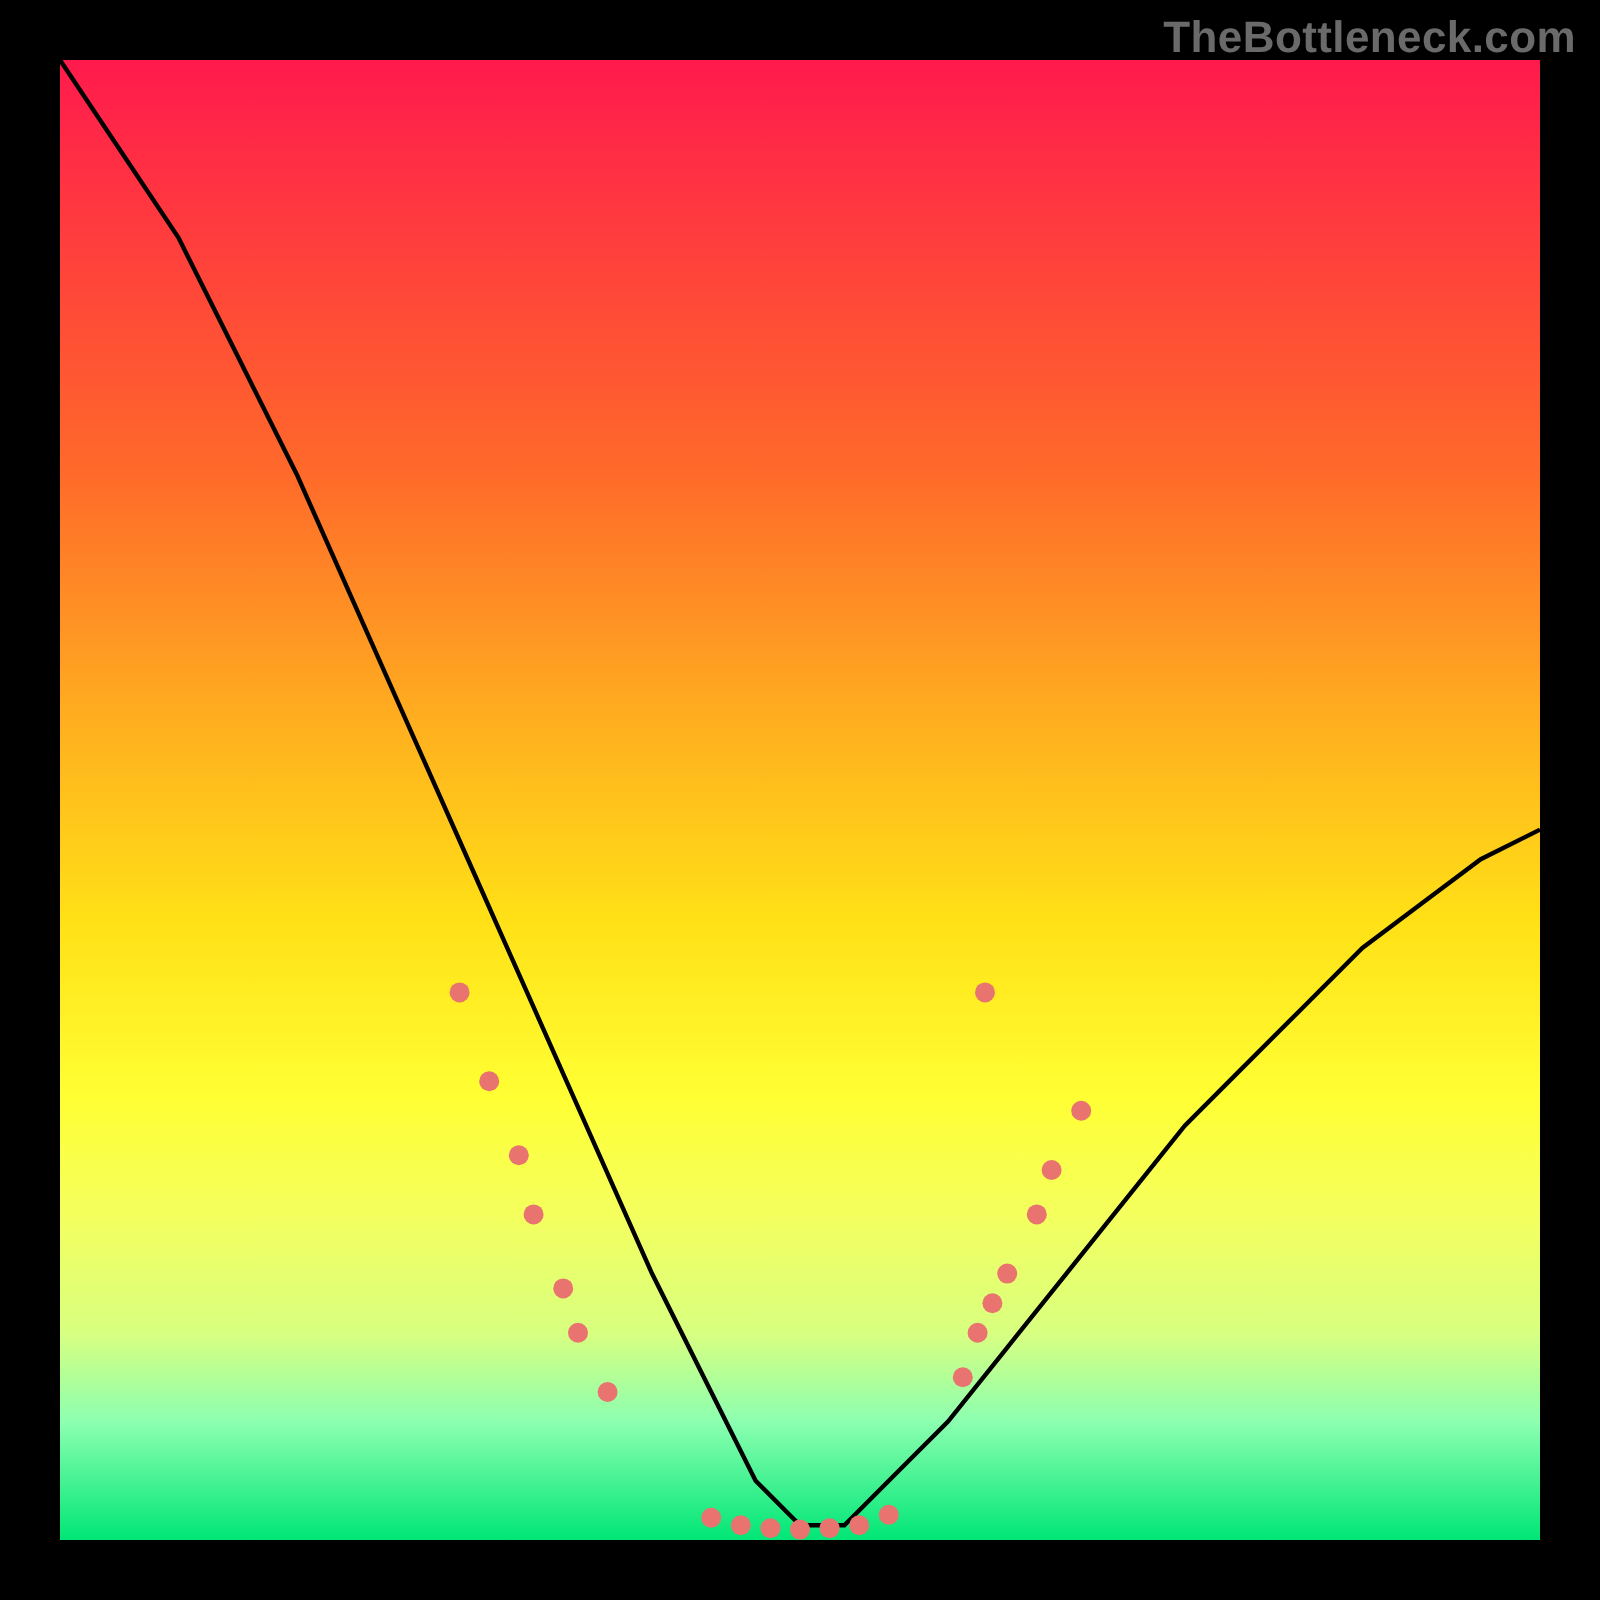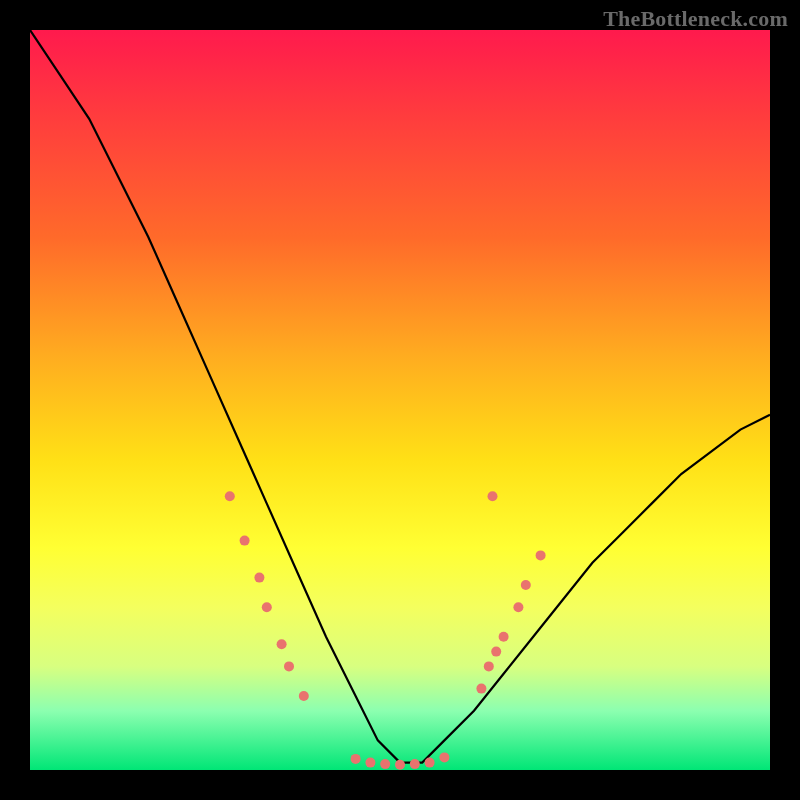--- a/index.html
+++ b/index.html
@@ -37,21 +37,20 @@
   }
   .watermark {
     position: absolute;
     top: 6px;
     right: 12px;
     color: #6a6a6a;
     font-size: 22px;
     font-weight: 600;
     letter-spacing: 0.2px;
     user-select: none;
-    font-family: Liberation Serif, serif;
   }
   svg.curve {
     position: absolute;
     left: 0;
     top: 0;
     width: 740px;
     height: 740px;
   }
 </style>
 </head>

